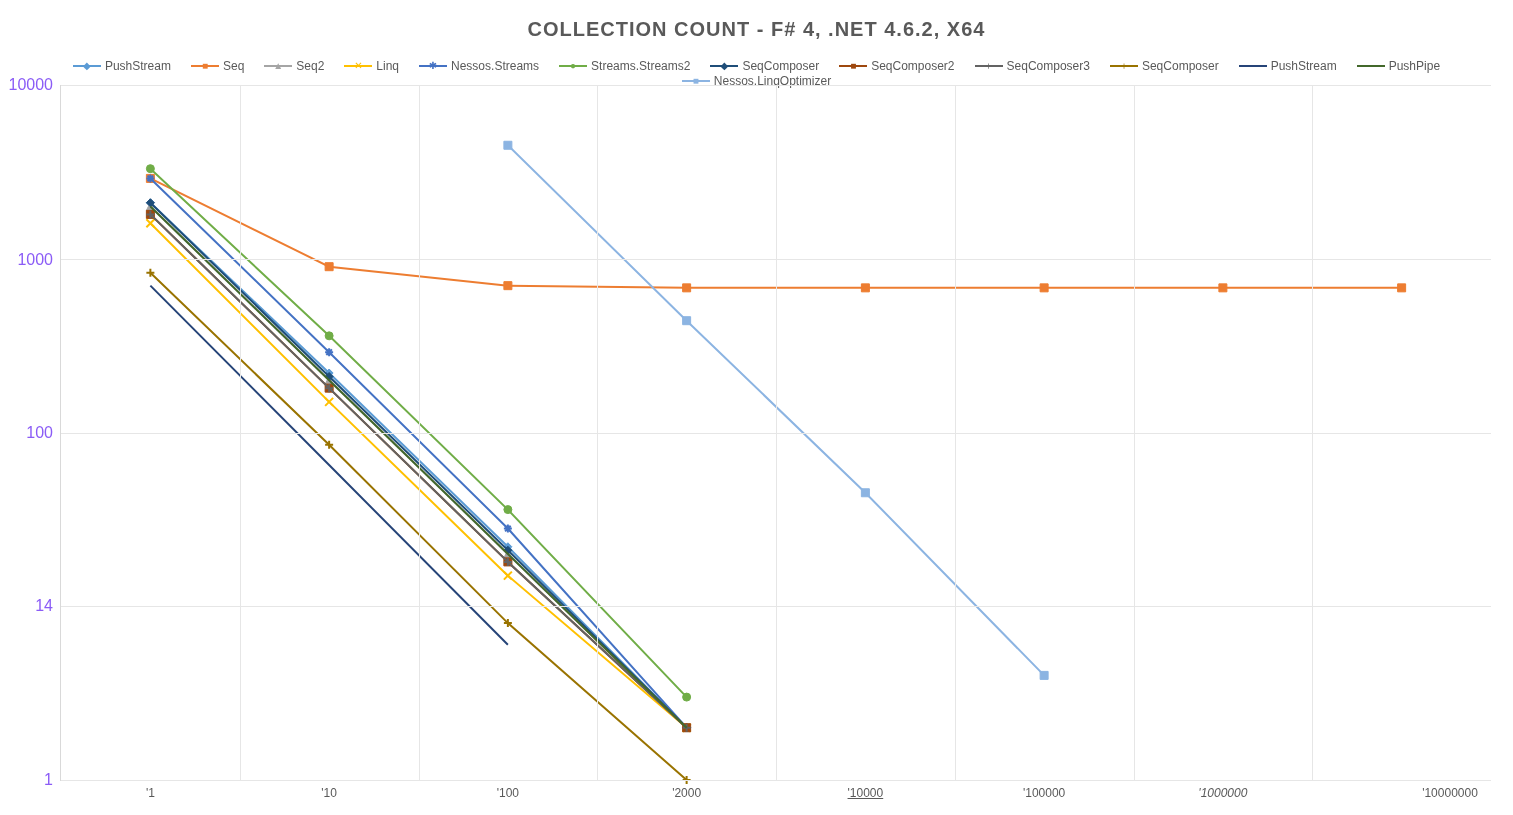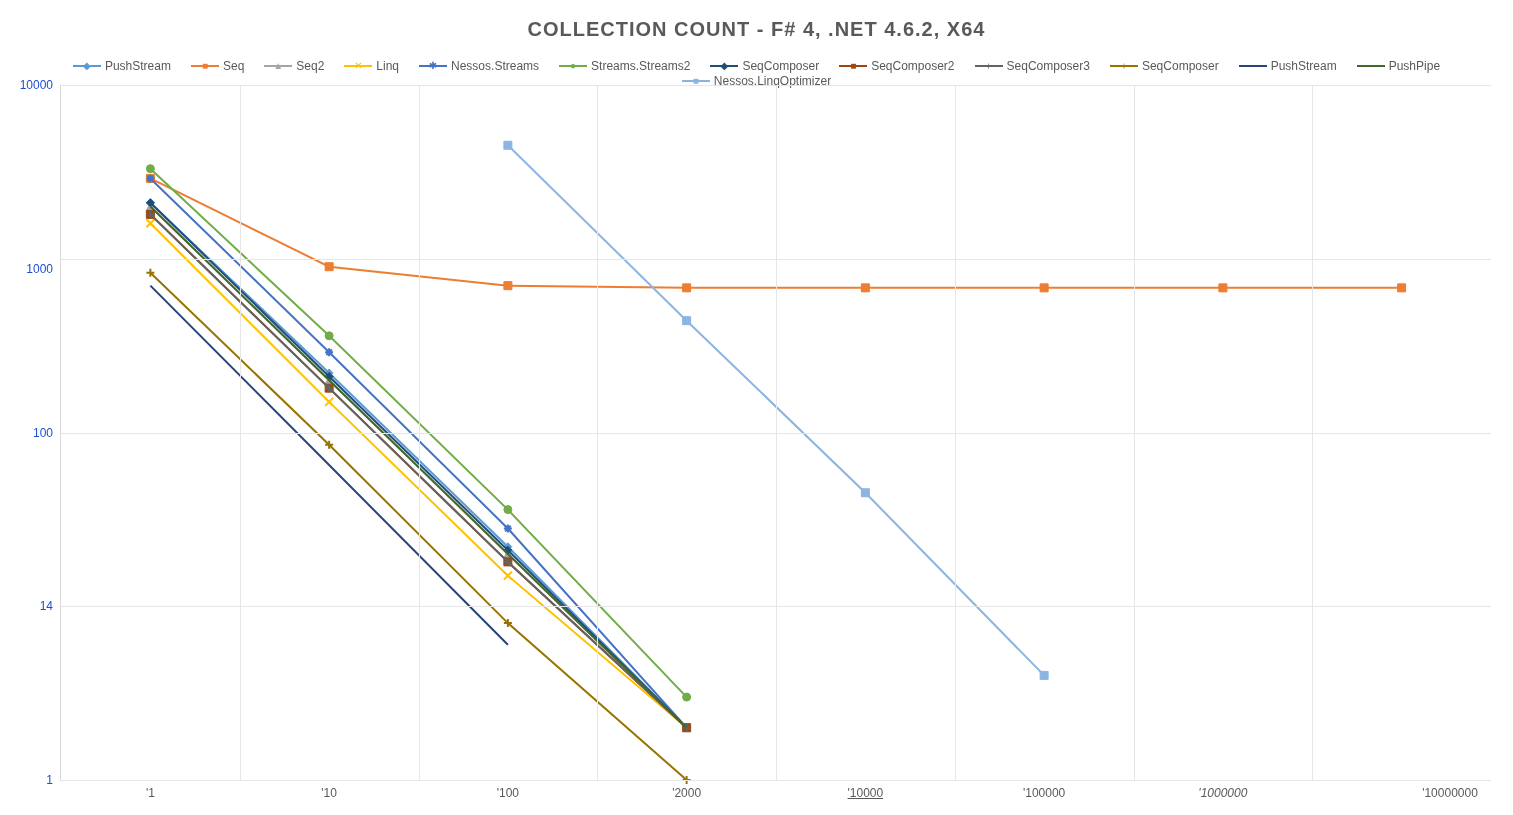--- a/index.html
+++ b/index.html
@@ -78,22 +78,22 @@
   .gridline-h, .gridline-v {
     position: absolute;
     background: #e6e6e6;
   }
   .gridline-h { height: 1px; width: 100%; left: 0; }
   .gridline-v { width: 1px; height: 100%; top: 0; }
   .y-axis-label {
     position: absolute;
     right: 100%;
     margin-right: 8px;
-    font-size: 12px;
-    color: #1d4ed8;
+    font-size: 16px;
+    color: #8b5cf6;
     transform: translateY(-50%);
     white-space: nowrap;
   }
   .x-axis-label {
     position: absolute;
     top: 100%;
     margin-top: 6px;
     font-size: 12px;
     color: #595959;
     transform: translateX(-50%);
@@ -259,21 +259,21 @@
         <path d="M 800.375 403.75432573153404 H 808.375 V 411.75432573153404 H 800.375 Z" fill="#8cb4e2" stroke="#8cb4e2"></path>
         <path d="M 979.125 586.3920765067666 H 987.125 V 594.3920765067666 H 979.125 Z" fill="#8cb4e2" stroke="#8cb4e2"></path>
       </svg>
   <div class="gridline-h" style="top: 695px;"></div>
       <div class="y-axis-label" style="top: 695px;">1</div>
       <div class="gridline-h" style="top: 521.25px;"></div>
       <div class="y-axis-label" style="top: 521.25px;">14</div>
       <div class="gridline-h" style="top: 347.5px;"></div>
       <div class="y-axis-label" style="top: 347.5px;">100</div>
       <div class="gridline-h" style="top: 173.75px;"></div>
-      <div class="y-axis-label" style="top: 184px;">1000</div>
+      <div class="y-axis-label" style="top: 175px;">1000</div>
       <div class="gridline-h" style="top: 0px;"></div>
       <div class="y-axis-label" style="top: 0px;">10000</div>
       <div class="gridline-v" style="left: 178.75px;"></div>
       <div class="gridline-v" style="left: 357.5px;"></div>
       <div class="gridline-v" style="left: 536.25px;"></div>
       <div class="gridline-v" style="left: 715px;"></div>
       <div class="gridline-v" style="left: 893.75px;"></div>
       <div class="gridline-v" style="left: 1072.5px;"></div>
       <div class="gridline-v" style="left: 1251.25px;"></div>
       <div class="x-axis-label" style="left: 89.375px;">'1</div>

